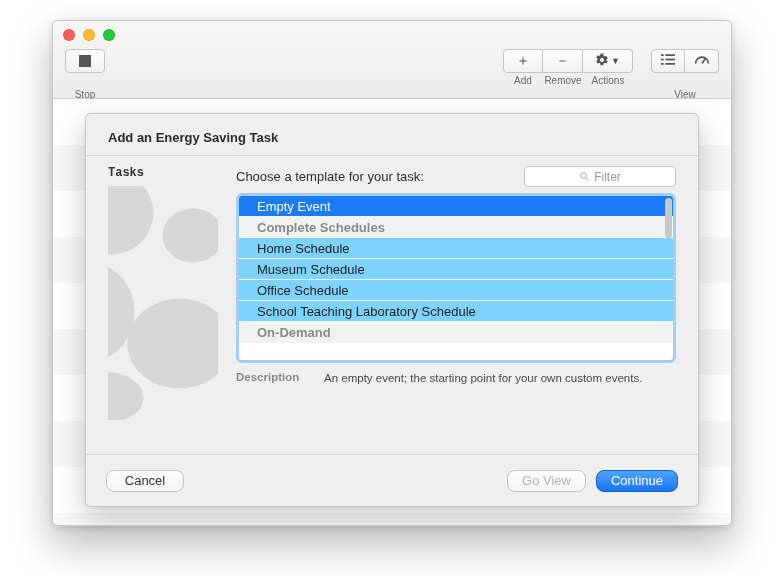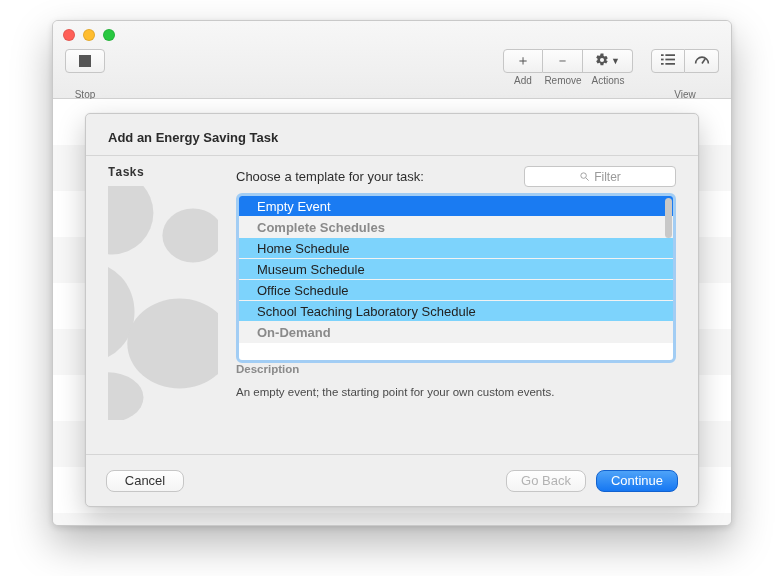--- a/index.html
+++ b/index.html
@@ -144,21 +144,21 @@
     background: #7dd3fc;
   }
   .row.selected { background: #1a7bf2; color: #fff; }
   .row.section { background: #f2f2f2; color: #8a8a8a; font-weight: 600; }
   .scrollbar {
     position: absolute; right: 1px; top: 2px; width: 7px; height: 40px;
     background: #c8c8c8; border-radius: 4px;
   }
 
   .desc-row {
-    display: flex; gap: 10px; font-size: 11.5px; flex-direction: column;
+    display: flex; gap: 16px; margin-top: 8px; font-size: 11.5px;
   }
   .desc-row .k { color: #8a8a8a; font-weight: 600; width: 72px; text-align: left; }
   .desc-row .v { color: #4a4a4a; flex: 1; line-height: 1.35; }
 
   
   .sheet-footer {
     height: 52px;
     border-top: 1px solid #d5d5d5;
     display: flex; align-items: center;
     padding: 0 20px; gap: 10px;
@@ -312,20 +312,20 @@
         </div>
       </div>
     </div>
 
     <div class="sheet-footer">
       <div class="btn">
         <span>Cancel</span>
       </div>
       <div class="push"></div>
       <div class="btn disabled">
-        <span>Go Back</span>
+        <span>Go View</span>
       </div>
       <div class="btn primary">
         <span>Continue</span>
       </div>
     </div>
   </div>
 </div>
 
 </body></html>

